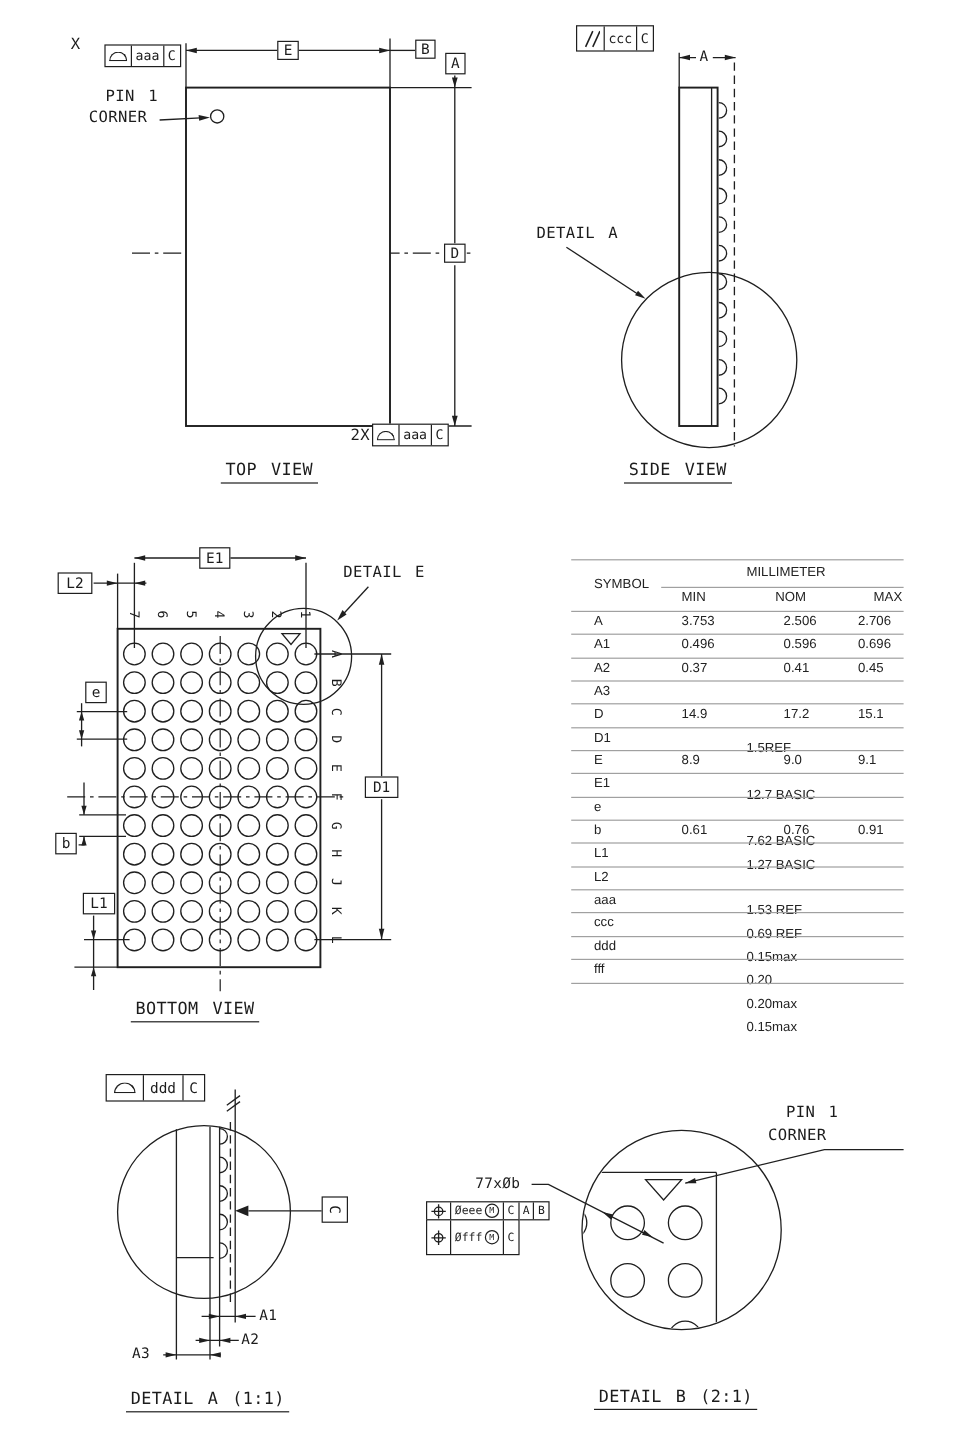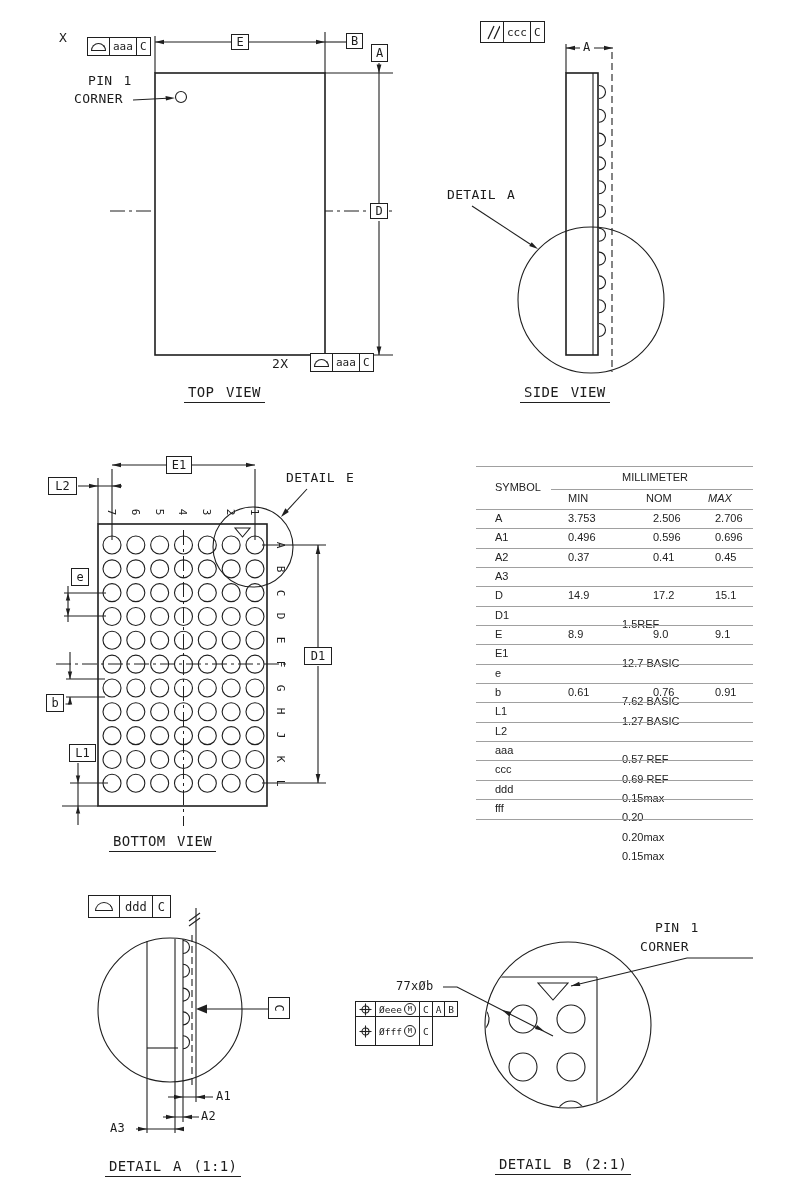--- a/index.html
+++ b/index.html
@@ -33,21 +33,21 @@
   
   .dimtable{position:absolute;left:476px;top:466px;width:277px;
             font-family:"Liberation Sans",sans-serif;font-size:11px;color:#222;}
   .dimtable .hd1{position:relative;height:23px;border-top:1px solid #a0a0a0;}
   .dimtable .hd1 .unitline{position:absolute;left:75px;right:0;bottom:0;border-bottom:1px solid #a0a0a0;}
   .dimtable .hd2{position:relative;height:19px;border-bottom:1px solid #a0a0a0;}
   .dimtable .trow{position:relative;height:18.35px;border-bottom:1px solid #a0a0a0;}
   .dimtable span{position:absolute;top:2px;white-space:nowrap;}
   .dimtable .hd1 span{top:4px;}
   .p0{left:19px;} .p1{left:92px;} .p2{left:177px;} .p3{left:239px;}
-  .h1{left:92px;} .h2{left:170px;} .h3{left:232px;font-style:italic;} .pu{left:146px;} .ps{left:146px;margin-top:48px;}
+  .h1{left:92px;} .h2{left:170px;} .h3{left:252px;} .pu{left:146px;} .ps{left:146px;margin-top:48px;}
   .symlab{left:19px;top:14px !important;}
 </style>
 </head>
 <body>
 
 <div id="page">
 
 <svg class="lines" width="800" height="1199" viewBox="0 0 800 1199">
 
   <g>
@@ -280,21 +280,21 @@
       </div>
   <div class="fc">aaa</div>
   <div class="fc">C</div>
 </div>
 <div class="t" style="left:88px;top:73px;">PIN 1</div>
 <div class="t" style="left:74px;top:91px;">CORNER</div>
 <div class="bx" style="left:231px;top:34px;width:18px;">E</div>
 <div class="bx" style="left:346px;top:33px;width:17px;">B</div>
 <div class="bx" style="left:371px;top:44px;width:17px;height:18px;">A</div>
 <div class="bx" style="left:370px;top:203px;width:18px;">D</div>
-<div class="t" style="left:272px;top:356px;">2X</div>
+<div class="t" style="left:292px;top:356px;">2X</div>
 <div class="fcf" style="left:310px;top:353px;height:19px;">
   <div class="fc">
         <div class="dome"></div>
       </div>
   <div class="fc">aaa</div>
   <div class="fc">C</div>
 </div>
 <div class="t title" style="left:184px;top:384px;">TOP VIEW</div>
 
 <div class="fcf" style="left:480px;top:21px;height:22px;">
@@ -448,21 +448,21 @@
         <span class="ps">1.27 BASIC</span>
       </div>
   <div class="trow">
         <span class="p0">b</span>
         <span class="p1">0.61</span>
         <span class="p2">0.76</span>
         <span class="p3">0.91</span>
       </div>
   <div class="trow">
         <span class="p0">L1</span>
-        <span class="ps">0.57 REF</span>
+        <span class="ps">1.53 REF</span>
       </div>
   <div class="trow">
         <span class="p0">L2</span>
         <span class="ps">0.69 REF</span>
       </div>
   <div class="trow">
         <span class="p0">aaa</span>
         <span class="ps">0.15max</span>
       </div>
   <div class="trow">

